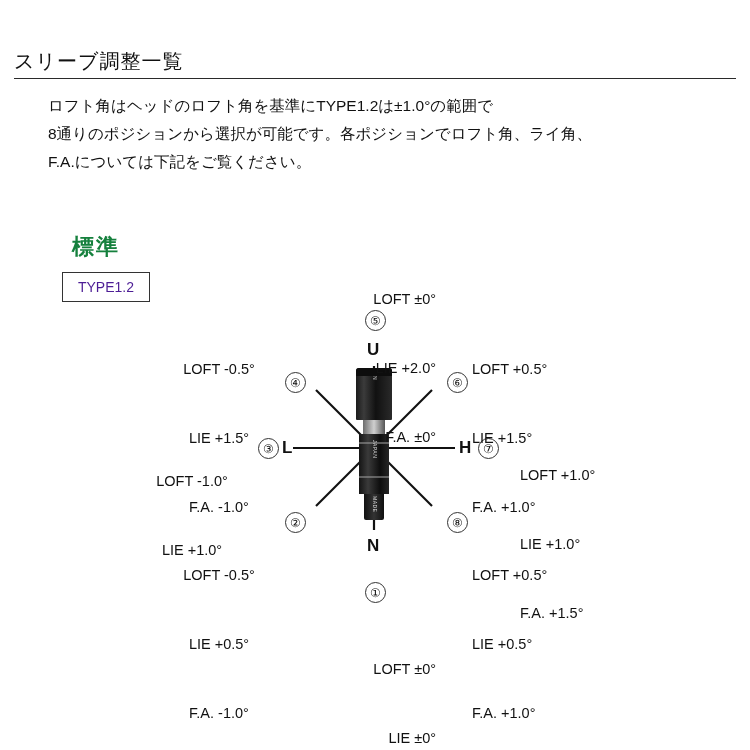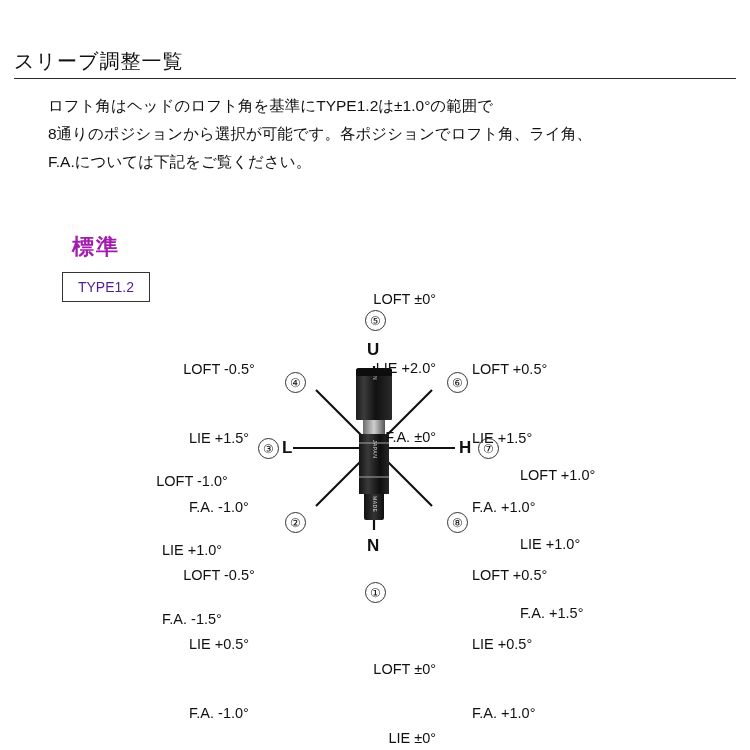--- a/index.html
+++ b/index.html
@@ -52,21 +52,21 @@
   }
   .intro div { white-space: pre; }
 
   
   .std-label {
     position: absolute;
     left: 72px;
     top: 232px;
     font-size: 22px;
     font-weight: bold;
-    color: #a21caf;
+    color: #15803d;
     letter-spacing: 2px;
   }
   .std-box {
     position: absolute;
     left: 62px;
     top: 272px;
     width: 86px;
     height: 28px;
     border: 1px solid #333;
     border-radius: 0;
@@ -262,21 +262,20 @@
 
     <div class="lbl" style="left:472px; top:312px; width:140px;">
       <div>LOFT +0.5°</div>
       <div>LIE +1.5°</div>
       <div>F.A. +1.0°</div>
     </div>
 
     <div class="lbl r" style="left:128px; top:424px; width:128px;">
       <div>LOFT -1.0°</div>
       <div>LIE +1.0°</div>
-      <div>F.A. -1.5°</div>
     </div>
 
     <div class="lbl" style="left:520px; top:418px; width:140px;">
       <div>LOFT +1.0°</div>
       <div>LIE +1.0°</div>
       <div>F.A. +1.5°</div>
     </div>
 
     <div class="lbl r" style="left:155px; top:518px; width:128px;">
       <div>LOFT -0.5°</div>

